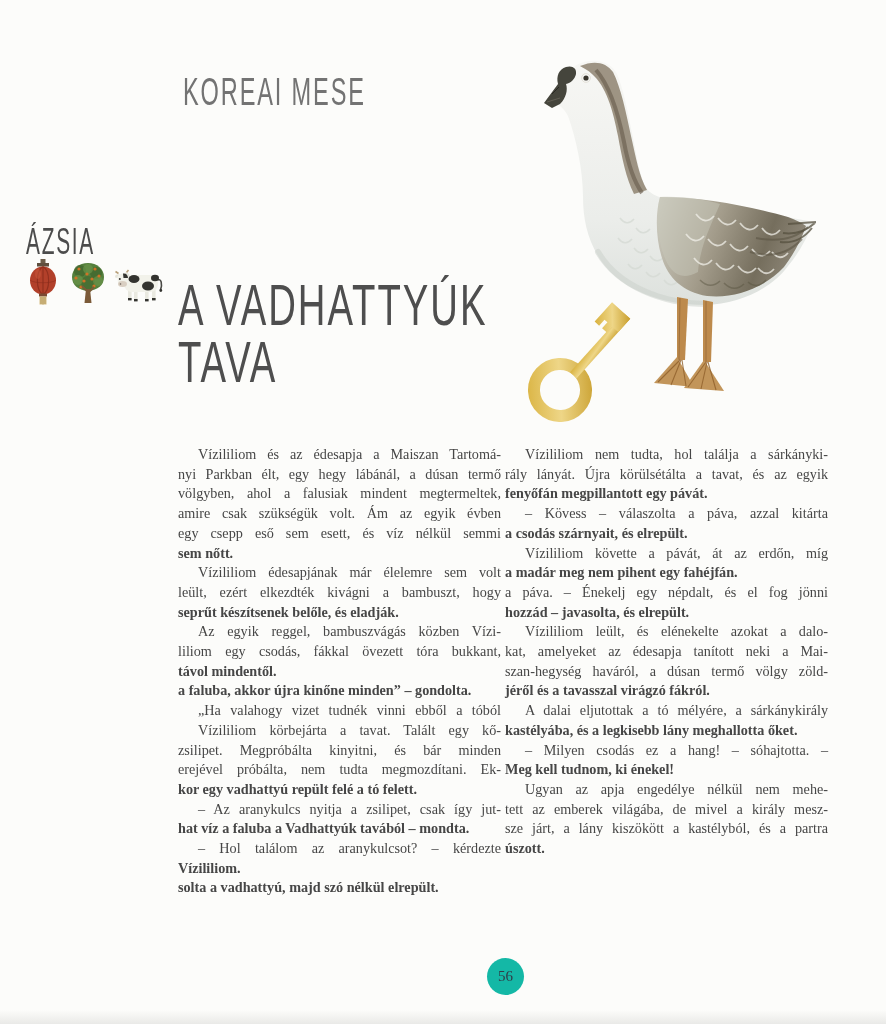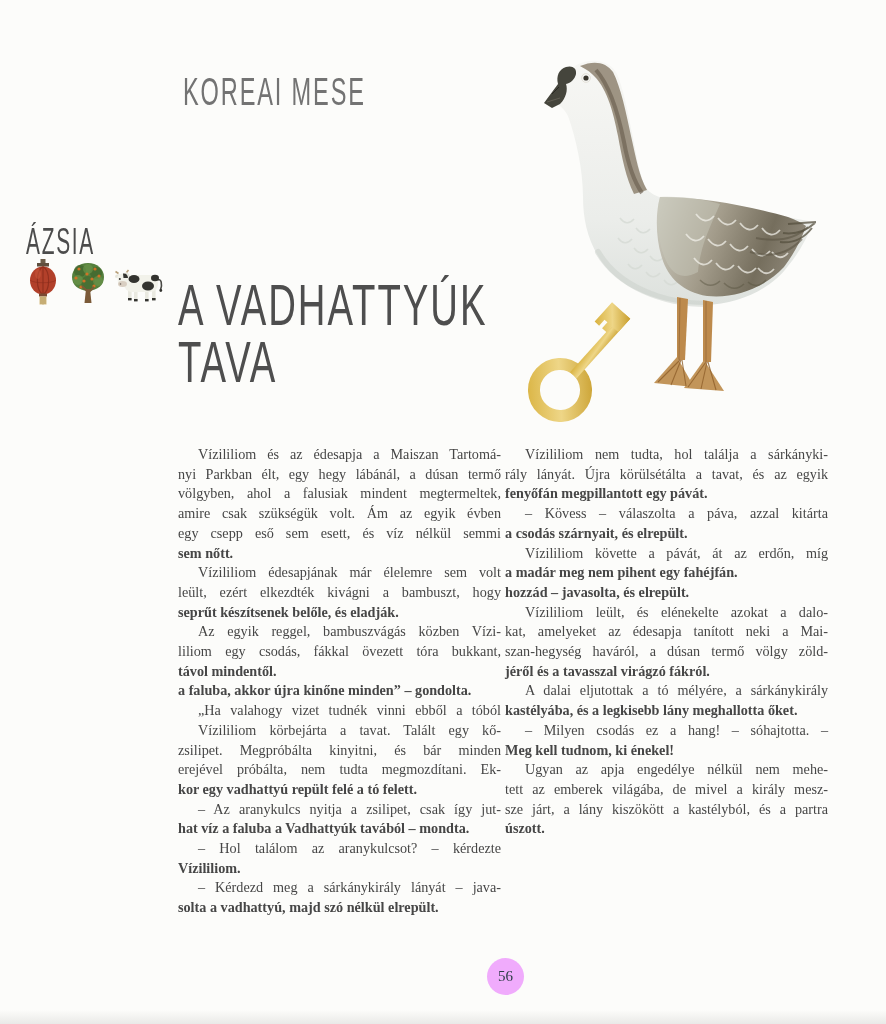--- a/index.html
+++ b/index.html
@@ -248,39 +248,39 @@
         </div>
         <div class="para">
           <div class="line first">– Az aranykulcs nyitja a zsilipet, csak így jut-</div>
           <div class="line last">hat víz a faluba a Vadhattyúk tavából – mondta.</div>
         </div>
         <div class="para">
           <div class="line first">– Hol találom az aranykulcsot? – kérdezte</div>
           <div class="line last">Vízililiom.</div>
         </div>
         <div class="para">
-          <div class="line first">– Kérdezd meg a sárkánykirály lányát – java-</div>
           <div class="line last">solta a vadhattyú, majd szó nélkül elrepült.</div>
         </div>
       </div>
     <div class="col" id="col-right">
         <div class="para">
           <div class="line first">Vízililiom nem tudta, hol találja a sárkányki-</div>
           <div class="line">rály lányát. Újra körülsétálta a tavat, és az egyik</div>
           <div class="line last">fenyőfán megpillantott egy pávát.</div>
         </div>
         <div class="para">
           <div class="line first">– Kövess – válaszolta a páva, azzal kitárta</div>
           <div class="line last">a csodás szárnyait, és elrepült.</div>
         </div>
         <div class="para">
           <div class="line first">Vízililiom követte a pávát, át az erdőn, míg</div>
           <div class="line last">a madár meg nem pihent egy fahéjfán.</div>
         </div>
         <div class="para">
+          <div class="line">a páva. – Énekelj egy népdalt, és el fog jönni</div>
           <div class="line last">hozzád – javasolta, és elrepült.</div>
         </div>
         <div class="para">
           <div class="line first">Vízililiom leült, és elénekelte azokat a dalo-</div>
           <div class="line">kat, amelyeket az édesapja tanított neki a Mai-</div>
           <div class="line">szan-hegység haváról, a dúsan termő völgy zöld-</div>
           <div class="line last">jéről és a tavasszal virágzó fákról.</div>
         </div>
         <div class="para">
           <div class="line first">A dalai eljutottak a tó mélyére, a sárkánykirály</div>
@@ -292,17 +292,17 @@
         </div>
         <div class="para">
           <div class="line first">Ugyan az apja engedélye nélkül nem mehe-</div>
           <div class="line">tett az emberek világába, de mivel a király mesz-</div>
           <div class="line">sze járt, a lány kiszökött a kastélyból, és a partra</div>
           <div class="line last">úszott.</div>
         </div>
       </div>
   </div>
 
-  <div class="badge" style="background-color: #f0abfc;">
+  <div class="badge" style="background-color: #14b8a6;">
     <span>56</span>
   </div>
 
 </div>
 
 </body></html>

